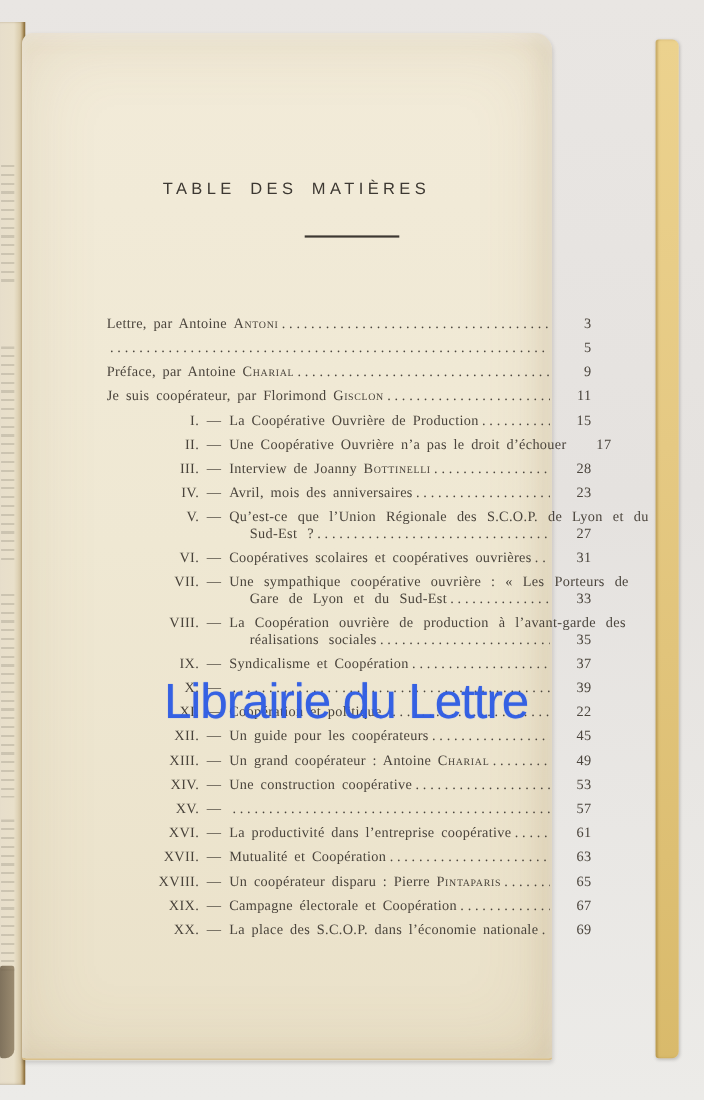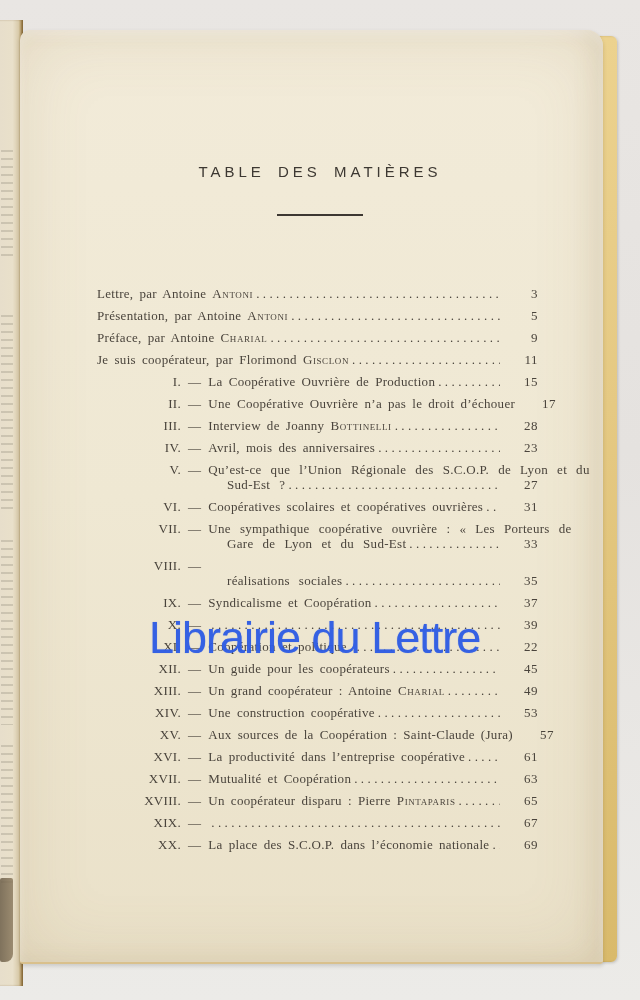--- a/index.html
+++ b/index.html
@@ -36,21 +36,21 @@
   }
   
   .corner-dark{
     position:absolute;left:0;top:878px;width:13px;height:84px;
     background:linear-gradient(90deg,#6d5f49,#8d7c60);
     border-radius:2px 2px 8px 2px;opacity:.85;
   }
 
   
   .page{
-    position:absolute;left:20px;top:30px;width:583px;height:932px;
+    position:absolute;left:20px;top:30px;width:482px;height:932px;
     background:linear-gradient(180deg,#f2ebd9 0%,#efe8d3 50%,#eae1c9 100%);
     border-radius:10px 16px 3px 3px;
     border-bottom:2px solid #d9c08c;
     box-shadow:inset 0 0 70px rgba(150,120,70,.16),
                inset -10px 0 22px rgba(150,120,70,.10),
                inset 0 6px 10px rgba(255,255,255,.5),
                0 2px 4px rgba(0,0,0,.15);
     color:#47413a;
   }
 
@@ -116,21 +116,20 @@
     <div class="toc" id="toc">
         <div class="entry">
           <div class="line">
             <span class="txt">Lettre, par Antoine <span class="sc">Antoni</span></span>
             <span class="dots">................................................................................................................................................................</span>
             <span class="pg">3</span>
           </div>
         </div>
         <div class="entry">
           <div class="line">
-            <span class="txt">Présentation, par Antoine <span class="sc">Antoni</span></span>
             <span class="dots">................................................................................................................................................................</span>
             <span class="pg">5</span>
           </div>
         </div>
         <div class="entry">
           <div class="line">
             <span class="txt">Préface, par Antoine <span class="sc">Charial</span></span>
             <span class="dots">................................................................................................................................................................</span>
             <span class="pg">9</span>
           </div>
@@ -208,20 +207,21 @@
           <div class="line cont">
             <span class="txt">Gare de Lyon et du Sud-Est</span>
             <span class="dots">................................................................................................................................................................</span>
             <span class="pg">33</span>
           </div>
         </div>
         <div class="entry wide">
           <div class="line">
             <span class="num">VIII.</span>
             <span class="dash">—</span>
+            <span class="txt">La Coopération ouvrière de production à l’avant-garde des</span>
           </div>
           <div class="line cont">
             <span class="txt">réalisations sociales</span>
             <span class="dots">................................................................................................................................................................</span>
             <span class="pg">35</span>
           </div>
         </div>
         <div class="entry">
           <div class="line">
             <span class="num">IX.</span>
@@ -272,21 +272,20 @@
             <span class="dash">—</span>
             <span class="txt">Une construction coopérative</span>
             <span class="dots">................................................................................................................................................................</span>
             <span class="pg">53</span>
           </div>
         </div>
         <div class="entry">
           <div class="line">
             <span class="num">XV.</span>
             <span class="dash">—</span>
-            <span class="txt">Aux sources de la Coopération : Saint-Claude (Jura)</span>
             <span class="dots">................................................................................................................................................................</span>
             <span class="pg">57</span>
           </div>
         </div>
         <div class="entry">
           <div class="line">
             <span class="num">XVI.</span>
             <span class="dash">—</span>
             <span class="txt">La productivité dans l’entreprise coopérative</span>
             <span class="dots">................................................................................................................................................................</span>
@@ -308,20 +307,21 @@
             <span class="dash">—</span>
             <span class="txt">Un coopérateur disparu : Pierre <span class="sc">Pintaparis</span></span>
             <span class="dots">................................................................................................................................................................</span>
             <span class="pg">65</span>
           </div>
         </div>
         <div class="entry">
           <div class="line">
             <span class="num">XIX.</span>
             <span class="dash">—</span>
+            <span class="txt">Campagne électorale et Coopération</span>
             <span class="dots">................................................................................................................................................................</span>
             <span class="pg">67</span>
           </div>
         </div>
         <div class="entry">
           <div class="line">
             <span class="num">XX.</span>
             <span class="dash">—</span>
             <span class="txt">La place des S.C.O.P. dans l’économie nationale</span>
             <span class="dots">................................................................................................................................................................</span>

